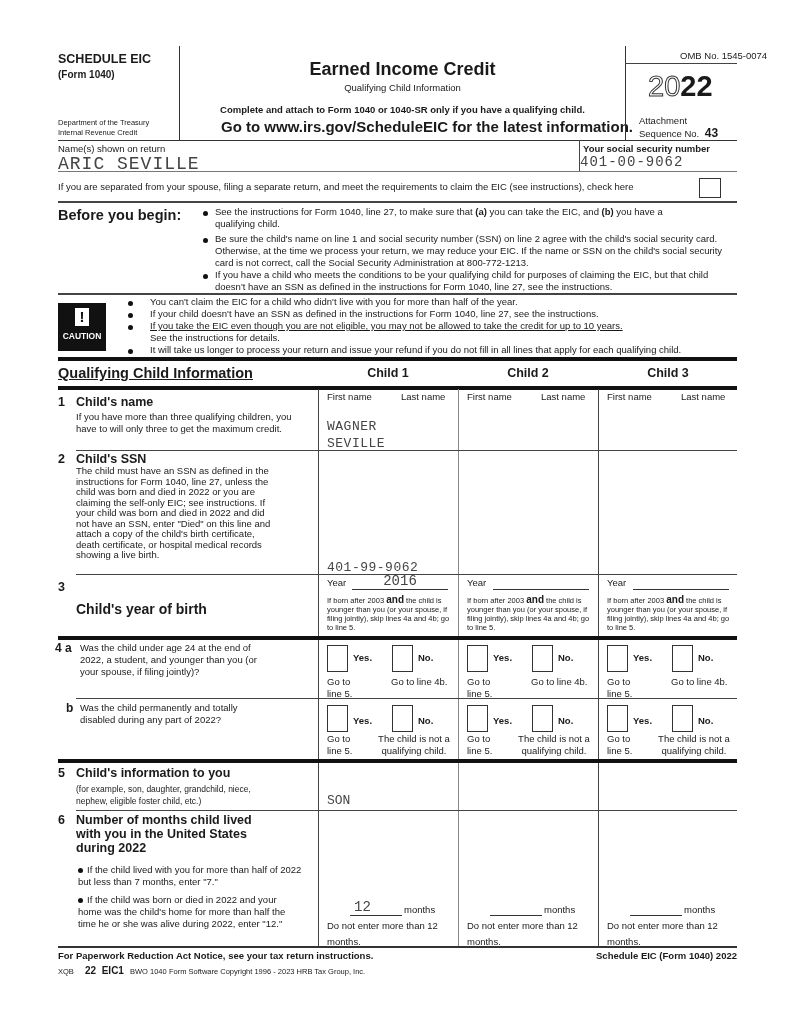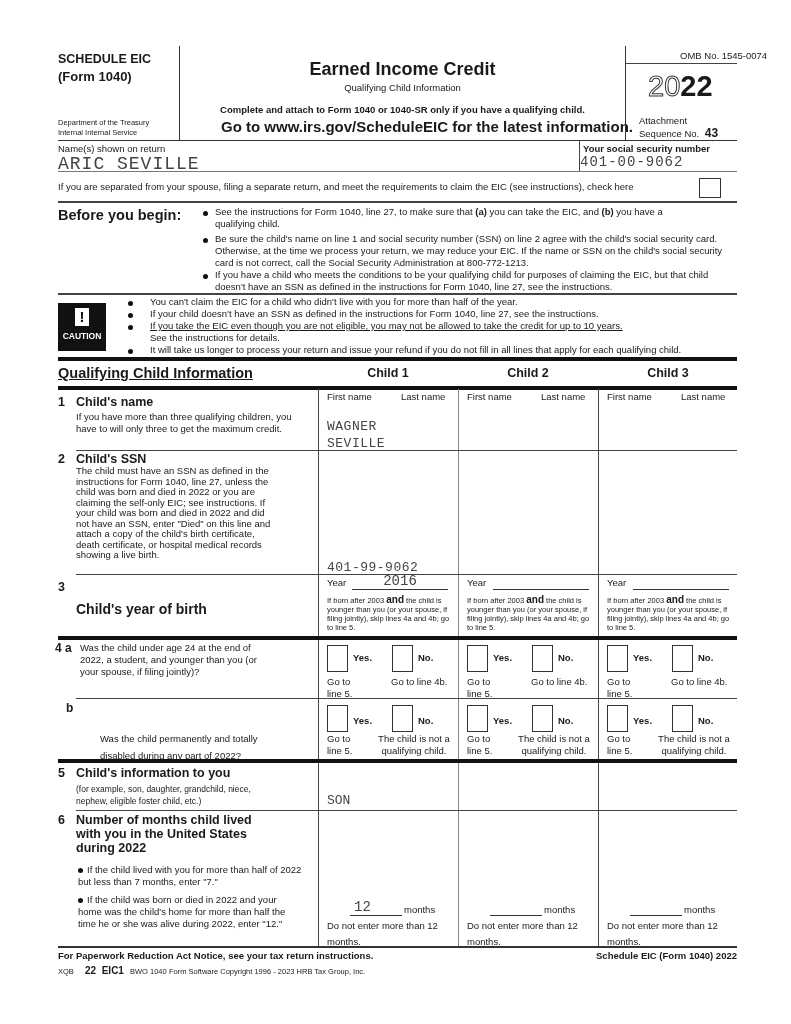--- a/index.html
+++ b/index.html
@@ -14,23 +14,23 @@
   .chk { position: absolute; width: 21px; height: 27px; border: 1.5px solid #333; background: #fff; }
   .chk-sm { position: absolute; width: 22px; height: 20px; border: 1.5px solid #333; background: #fff; }
   .bullet { position: absolute; width: 5px; height: 5px; border-radius: 50%; background: #111; }
   .small { font-size: 9.5px; line-height: 12px; }
   .tiny { font-size: 7.5px; line-height: 9px; }
 </style>
 </head>
 <body>
 
 <div class="abs b" style="left:58px;top:52px;font-size:12.5px;">SCHEDULE EIC</div>
-<div class="abs b" style="left:58px;top:69px;font-size:13px;">(Form 1040)</div>
+<div class="abs b" style="left:58px;top:69px;font-size:10px;">(Form 1040)</div>
 <div class="abs" style="left:58px;top:118px;font-size:7.5px;">Department of the Treasury</div>
-<div class="abs" style="left:58px;top:128px;font-size:7.5px;">Internal Internal Service</div>
+<div class="abs" style="left:58px;top:128px;font-size:7.5px;">Internal Revenue Credit</div>
 <div class="vline" style="left:179px;top:46px;height:94px;background:#333;"></div>
 
 <div class="abs b" style="left:180px;width:445px;top:59px;font-size:18px;text-align:center;">Earned Income Credit</div>
 <div class="abs" style="left:180px;width:445px;top:82px;font-size:9.5px;text-align:center;">Qualifying Child Information</div>
 <div class="abs b" style="left:180px;width:445px;top:104px;font-size:9.5px;text-align:center;">Complete and attach to Form 1040 or 1040-SR only if you have a qualifying child.</div>
 <div class="abs b" style="left:188px;width:445px;top:118px;font-size:15px;text-align:right;">Go to www.irs.gov/ScheduleEIC for the latest information.</div>
 
 <div class="vline" style="left:625px;top:46px;height:94px;background:#333;"></div>
 <div class="abs" style="left:632px;top:50px;font-size:9.5px;margin-left:48px;">OMB No. 1545-0074</div>
 <div class="hline" style="left:625px;width:112px;top:63px;"></div>
@@ -159,21 +159,21 @@
 <div class="chk" style="left:607px;top:645px;"></div>
 <div class="abs b small" style="left:633px;top:652px;">Yes.</div>
 <div class="chk" style="left:672px;top:645px;"></div>
 <div class="abs b small" style="left:698px;top:652px;">No.</div>
 <div class="abs small" style="left:607px;top:676px;width:36px;">Go to line 5.</div>
 <div class="abs small" style="left:671px;top:676px;">Go to line 4b.</div>
 
 <div class="hline" style="left:76px;width:661px;top:698px;"></div>
 
 <div class="abs b" style="left:66px;top:701px;font-size:12px;">b</div>
-<div class="abs small" style="left:80px;top:730px;width:180px;line-height:17px;margin-left:20px;">Was the child permanently and totally disabled during any part of 2022?</div>
+<div class="abs small" style="left:80px;top:702px;width:180px;line-height:12px;">Was the child permanently and totally disabled during any part of 2022?</div>
 
 <div class="chk" style="left:327px;top:705px;"></div>
 <div class="abs b small" style="left:353px;top:715px;">Yes.</div>
 <div class="chk" style="left:392px;top:705px;"></div>
 <div class="abs b small" style="left:418px;top:715px;">No.</div>
 <div class="abs small" style="left:327px;top:733px;width:36px;">Go to line 5.</div>
 <div class="abs small" style="left:373px;top:733px;width:82px;text-align:center;">The child is not a qualifying child.</div>
 
 <div class="chk" style="left:467px;top:705px;"></div>
 <div class="abs b small" style="left:493px;top:715px;">Yes.</div>

